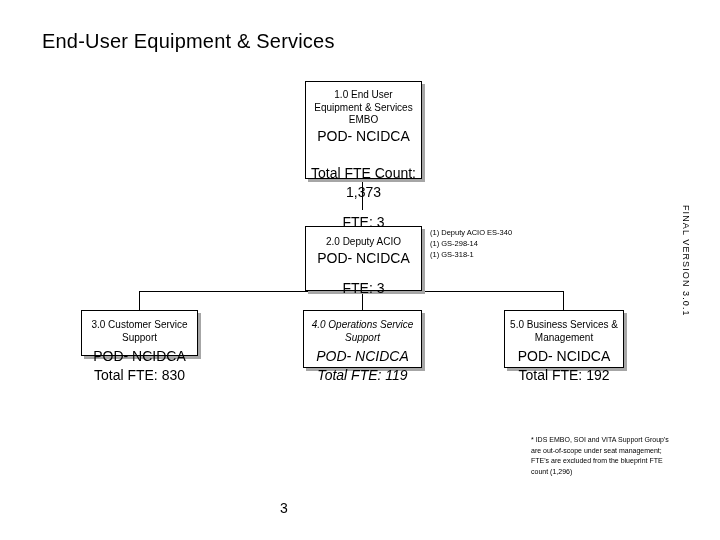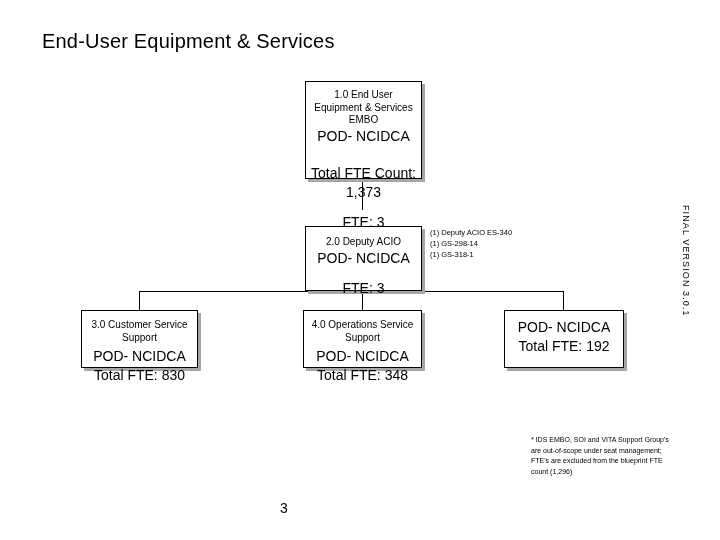--- a/index.html
+++ b/index.html
@@ -62,27 +62,28 @@
     left: 305px;
     top: 210px;
     width: 117px;
     height: 65px;
     margin-top: 16px;
   }
   #box-3 {
     left: 81px;
     top: 310px;
     width: 117px;
-    height: 58px;
+    height: 46px;
   }
   #box-4 {
     left: 303px;
     top: 310px;
     width: 119px;
     height: 58px;
+    font-style: italic;
   }
   #box-5 {
     left: 504px;
     top: 310px;
     width: 120px;
     height: 58px;
   }
 
   
   #box-1 .head {
@@ -219,25 +220,29 @@
     </div>
   </div>
 
   <div class="org-box bot" id="box-4">
     <div class="head">
       <div class="line-lg">4.0 Operations Service</div>
       <div class="line-lg">Support</div>
     </div>
     <div class="sub">
       <div class="line-sm">POD- NCIDCA</div>
-      <div class="line-sm">Total FTE: 348</div>
+      <div class="line-sm">Total FTE: 119</div>
     </div>
   </div>
 
   <div class="org-box bot" id="box-5">
+    <div class="head">
+      <div class="line-lg">5.0 Business Services &amp;</div>
+      <div class="line-lg">Management</div>
+    </div>
     <div class="sub">
       <div class="line-sm">POD- NCIDCA</div>
       <div class="line-sm">Total FTE: 192</div>
     </div>
   </div>
 
   <div id="footnote">
     <div>* IDS EMBO, SOI and VITA Support Group's</div>
     <div>are out-of-scope under seat management;</div>
     <div>FTE's are excluded from the blueprint FTE</div>

